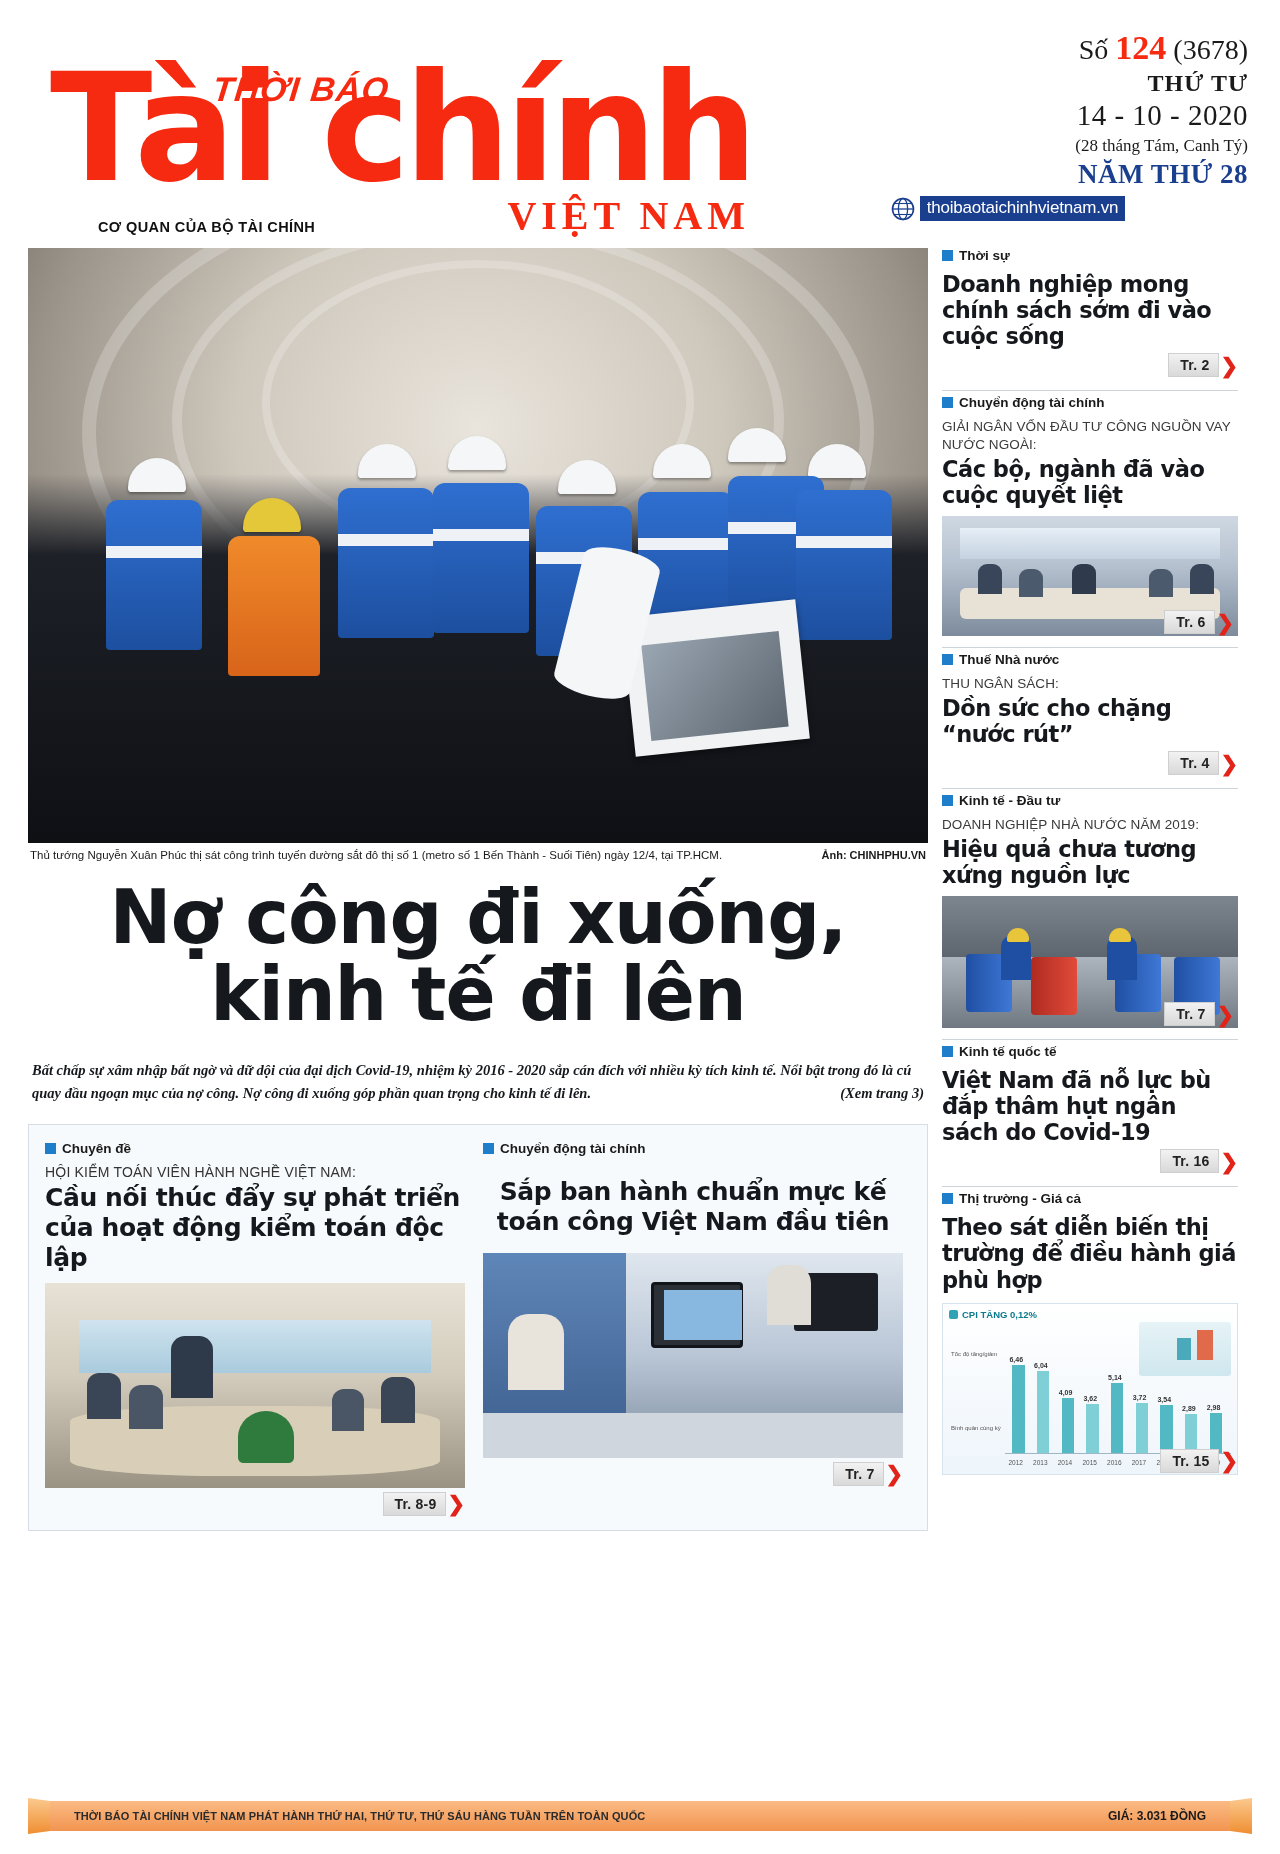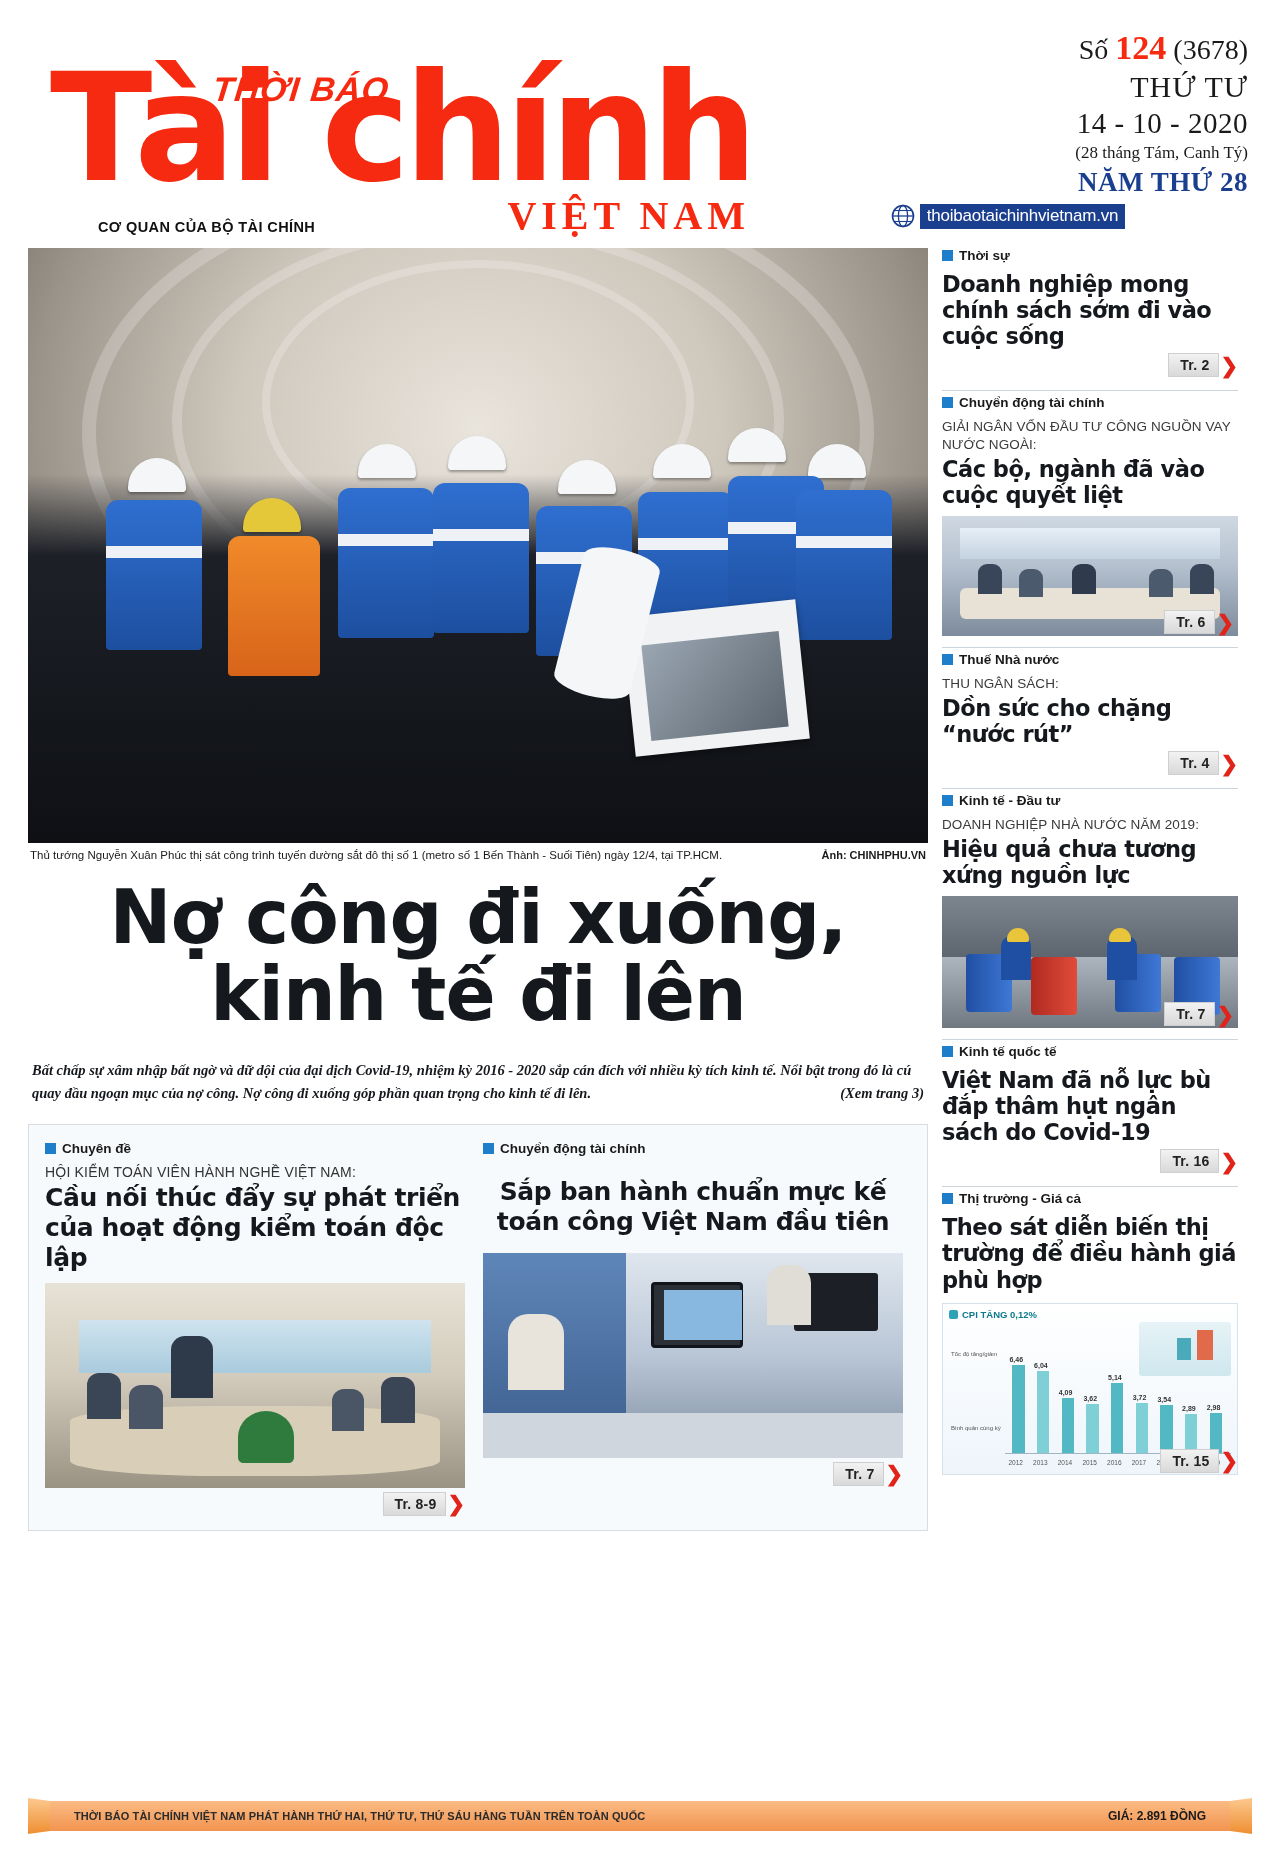--- a/index.html
+++ b/index.html
@@ -35,21 +35,21 @@
     font-size: 40px; font-weight: bold; color: #f62a10;
     font-family: "Liberation Serif", serif; letter-spacing: 5px;
     padding-right: 18px;
   }
   .mast-right {
     flex: 1; text-align: right; padding-top: 20px; padding-right: 4px;
     font-family: "Liberation Serif", serif; color: #1a1a1a;
   }
   .mr-issue { font-size: 28px; line-height: 1.18; }
   .mr-issue .num { color: #f62a10; font-weight: bold; font-size: 34px; }
-  .mr-thu { font-size: 30px; font-weight: normal; letter-spacing: 1px; line-height: 1.25; }
+  .mr-thu { font-size: 24px; font-weight: bold; letter-spacing: 1px; line-height: 1.25; }
   .mr-date { font-size: 29px; line-height: 1.2; letter-spacing: 0.5px; }
   .mr-lunar { font-size: 17px; line-height: 1.5; }
   .mr-year { font-size: 27px; font-weight: bold; color: #1b3f8f; letter-spacing: 0.5px; line-height: 1.25; }
   .mr-urlrow { display: flex; justify-content: center; align-items: center; margin-top: 4px; }
   .globe-ico { width: 24px; height: 24px; margin-right: 5px; flex: none; }
   .mr-url {
     background: #1b3f8f; color: #fff; font-family: "Liberation Sans", sans-serif;
     font-size: 17px; padding: 2px 7px 3px 7px; letter-spacing: -0.2px;
   }
 
@@ -464,18 +464,18 @@
           </span>
         </div>
       </div>
     </div>
   </div>
 
   <div class="footer">
     <div class="fcap l"></div>
     <div class="fbar">
       <span class="ftext">THỜI BÁO TÀI CHÍNH VIỆT NAM PHÁT HÀNH THỨ HAI, THỨ TƯ, THỨ SÁU HÀNG TUẦN TRÊN TOÀN QUỐC</span>
-      <span class="fprice">GIÁ: 2.891 ĐỒNG</span>
+      <span class="fprice">GIÁ: 3.031 ĐỒNG</span>
     </div>
     <div class="fcap r"></div>
   </div>
 
 </div>
 
 </body></html>

